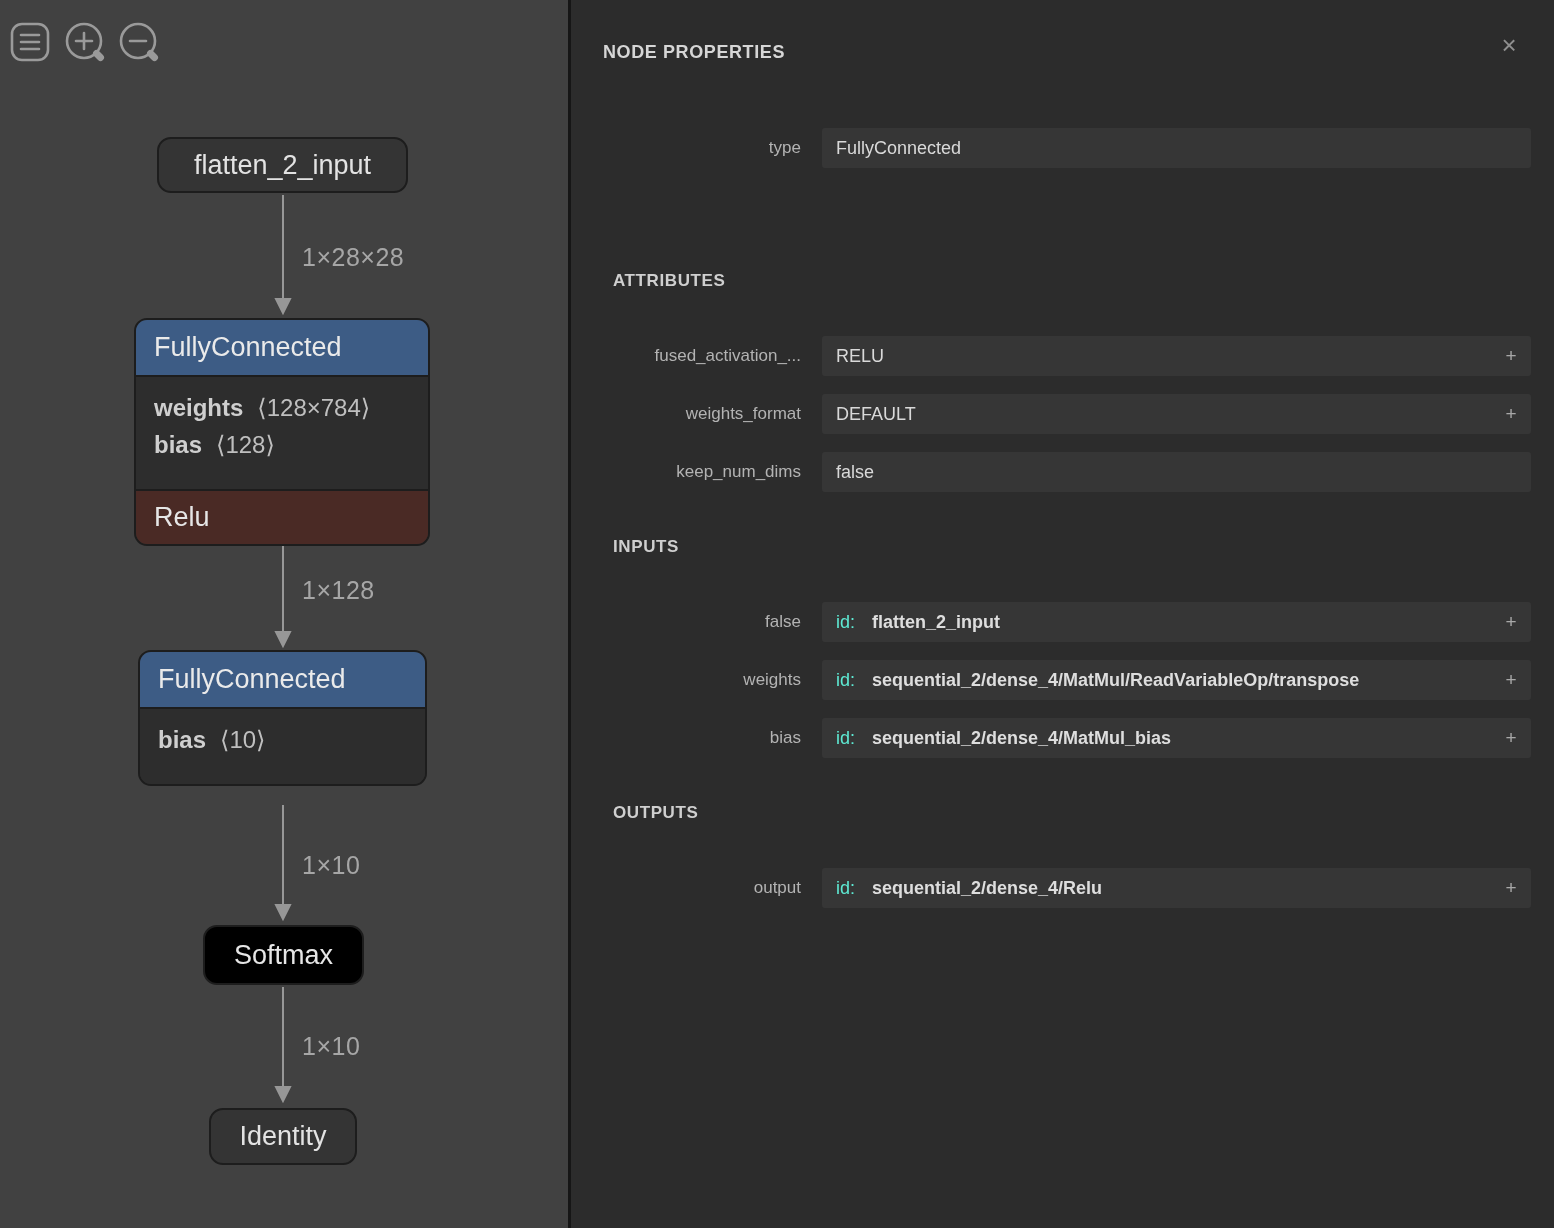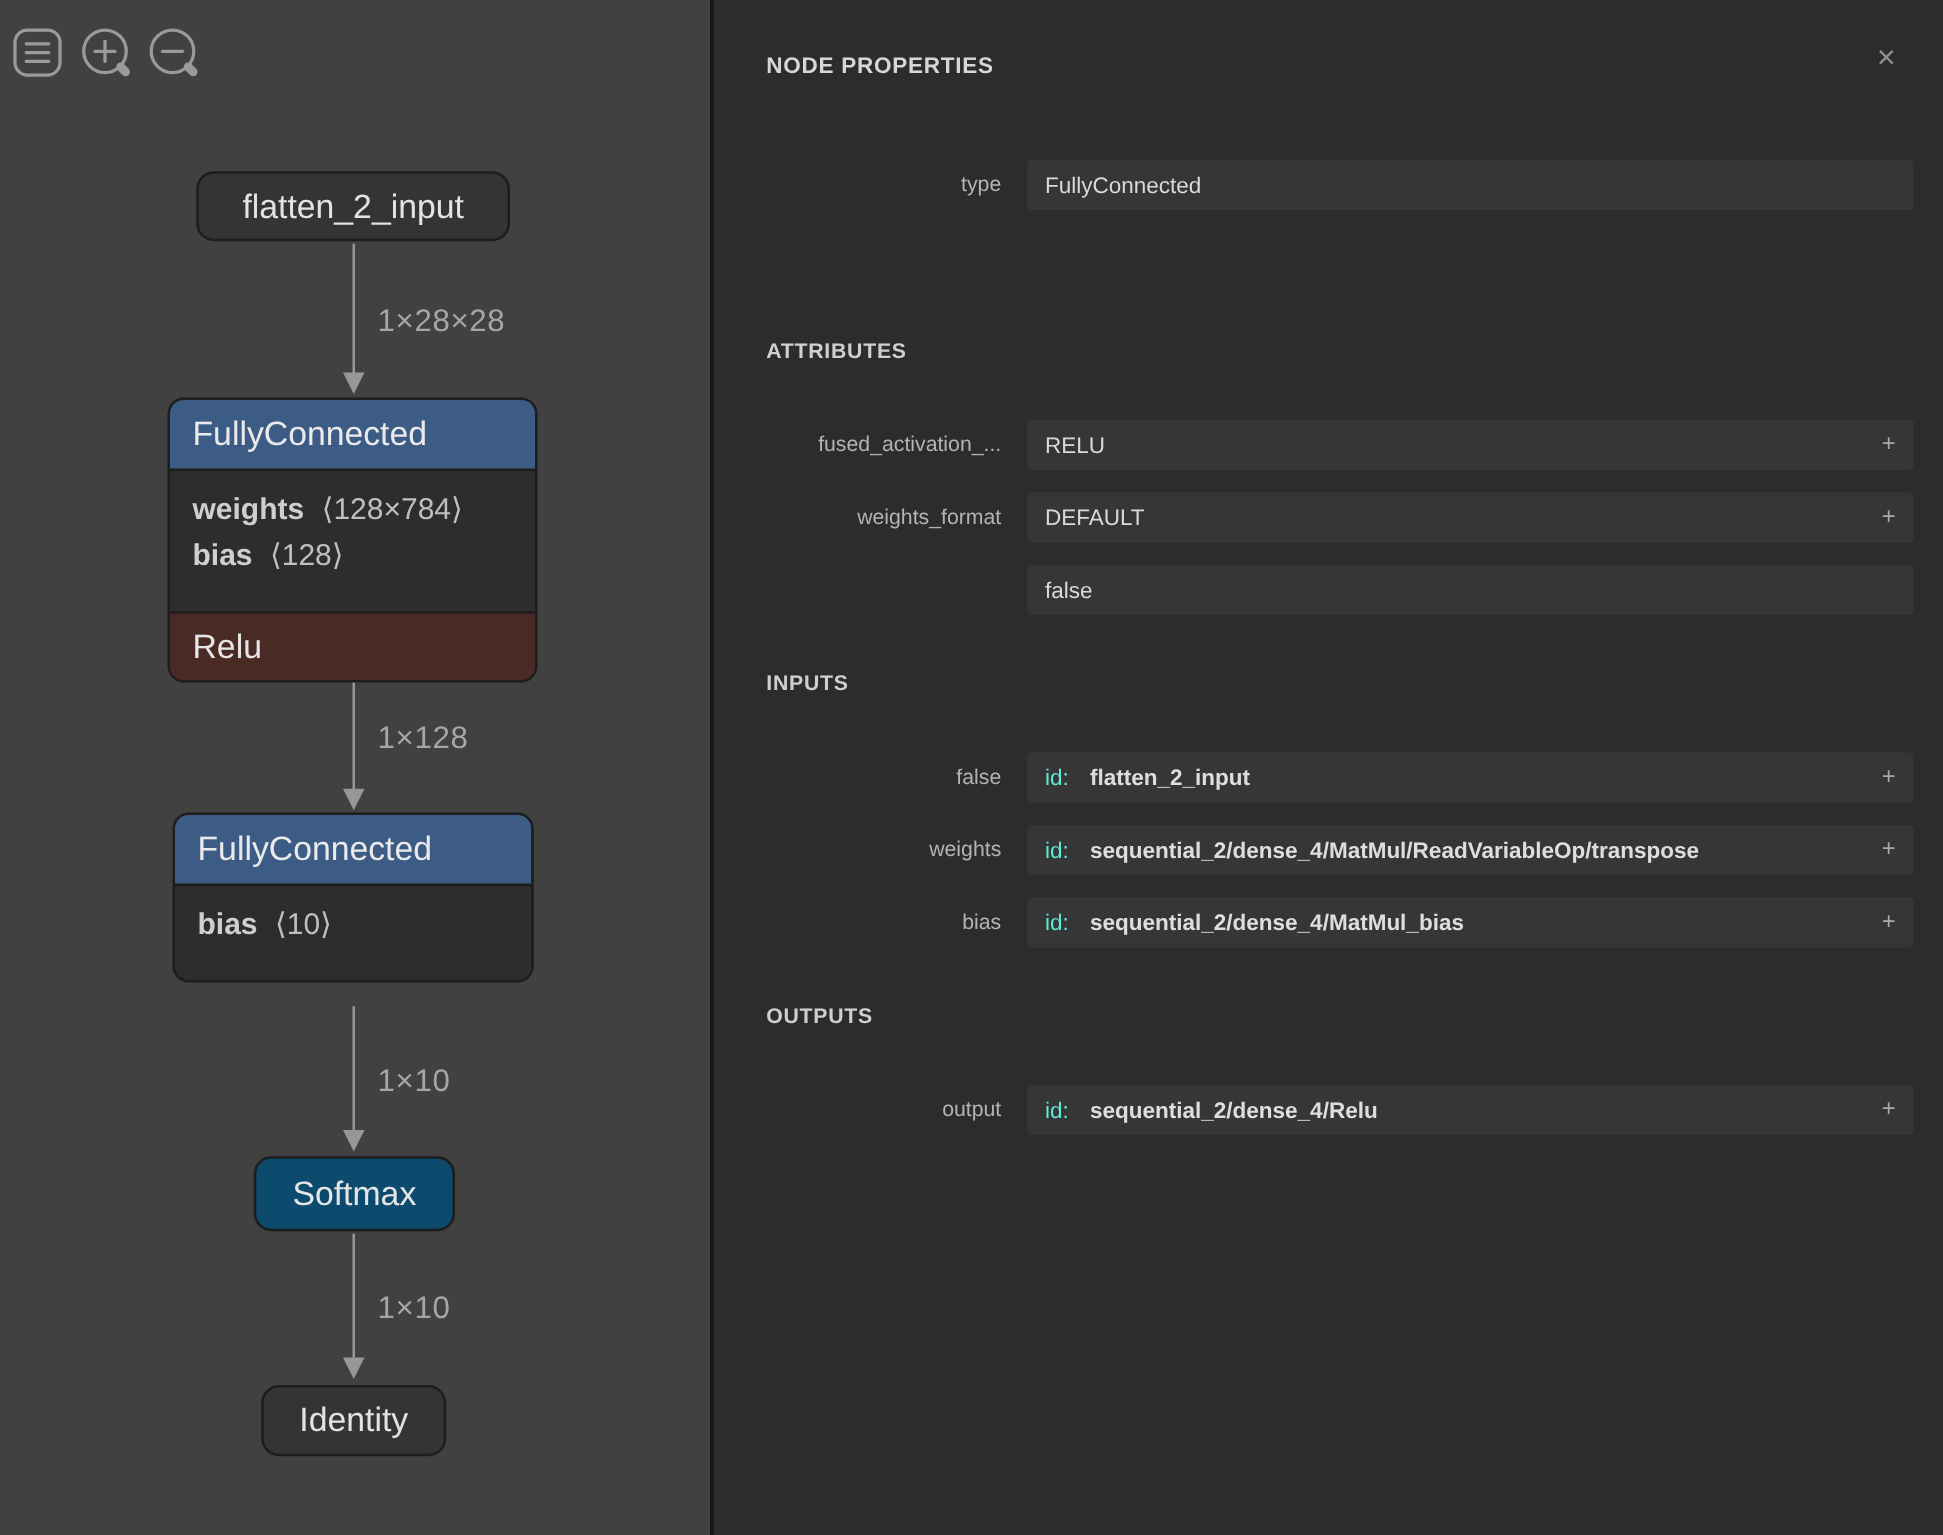--- a/index.html
+++ b/index.html
@@ -27,21 +27,21 @@
     position: absolute;
     background: #343434;
     border: 2px solid #1d1d1d;
     border-radius: 14px;
     color: #e3e3e3; font-size: 27px;
     display: flex; align-items: center; justify-content: center;
     cursor: pointer;
   }
   .gnode-act {
     position: absolute;
-    background: #0c4a6e;
+    background: #000000;
     border: 2px solid #1d1d1d;
     border-radius: 14px;
     color: #e6e6e6; font-size: 27px;
     display: flex; align-items: center; justify-content: center;
     cursor: pointer;
   }
   .gnode-layer {
     position: absolute;
     border: 2px solid #1d1d1d;
     border-radius: 13px;
@@ -74,21 +74,21 @@
   .toolbar g { cursor: pointer; }
 
   
   .panel {
     position: absolute; left: 568px; top: 0;
     width: 986px; height: 1228px;
     background: #2c2c2c;
     border-left: 3px solid #161616;
   }
   .ptitle {
-    position: absolute; left: 42px; top: 42px;
+    position: absolute; left: 32px; top: 42px;
     font-size: 18px; font-weight: bold; letter-spacing: 0.6px;
     color: #d6d6d6;
   }
   .pclose {
     position: absolute; right: 30px; top: 30px;
     width: 30px; height: 30px;
     font-size: 26px; line-height: 30px; text-align: center;
     color: #8f8f8f; cursor: pointer;
     font-weight: 300;
   }
@@ -232,20 +232,21 @@
 
   <div class="prow" style="top:394px;">
     <div class="plabel">weights_format</div>
     <div class="pbox">
       <span>DEFAULT</span>
       <span class="plus">+</span>
     </div>
   </div>
 
   <div class="prow" style="top:452px;">
+    <div class="plabel">keep_num_dims</div>
     <div class="pbox">
       <span>false</span>
     </div>
   </div>
 
   <div class="psection" style="top:537px;">INPUTS</div>
 
   <div class="prow" style="top:602px;">
     <div class="plabel">false</div>
     <div class="pbox">

